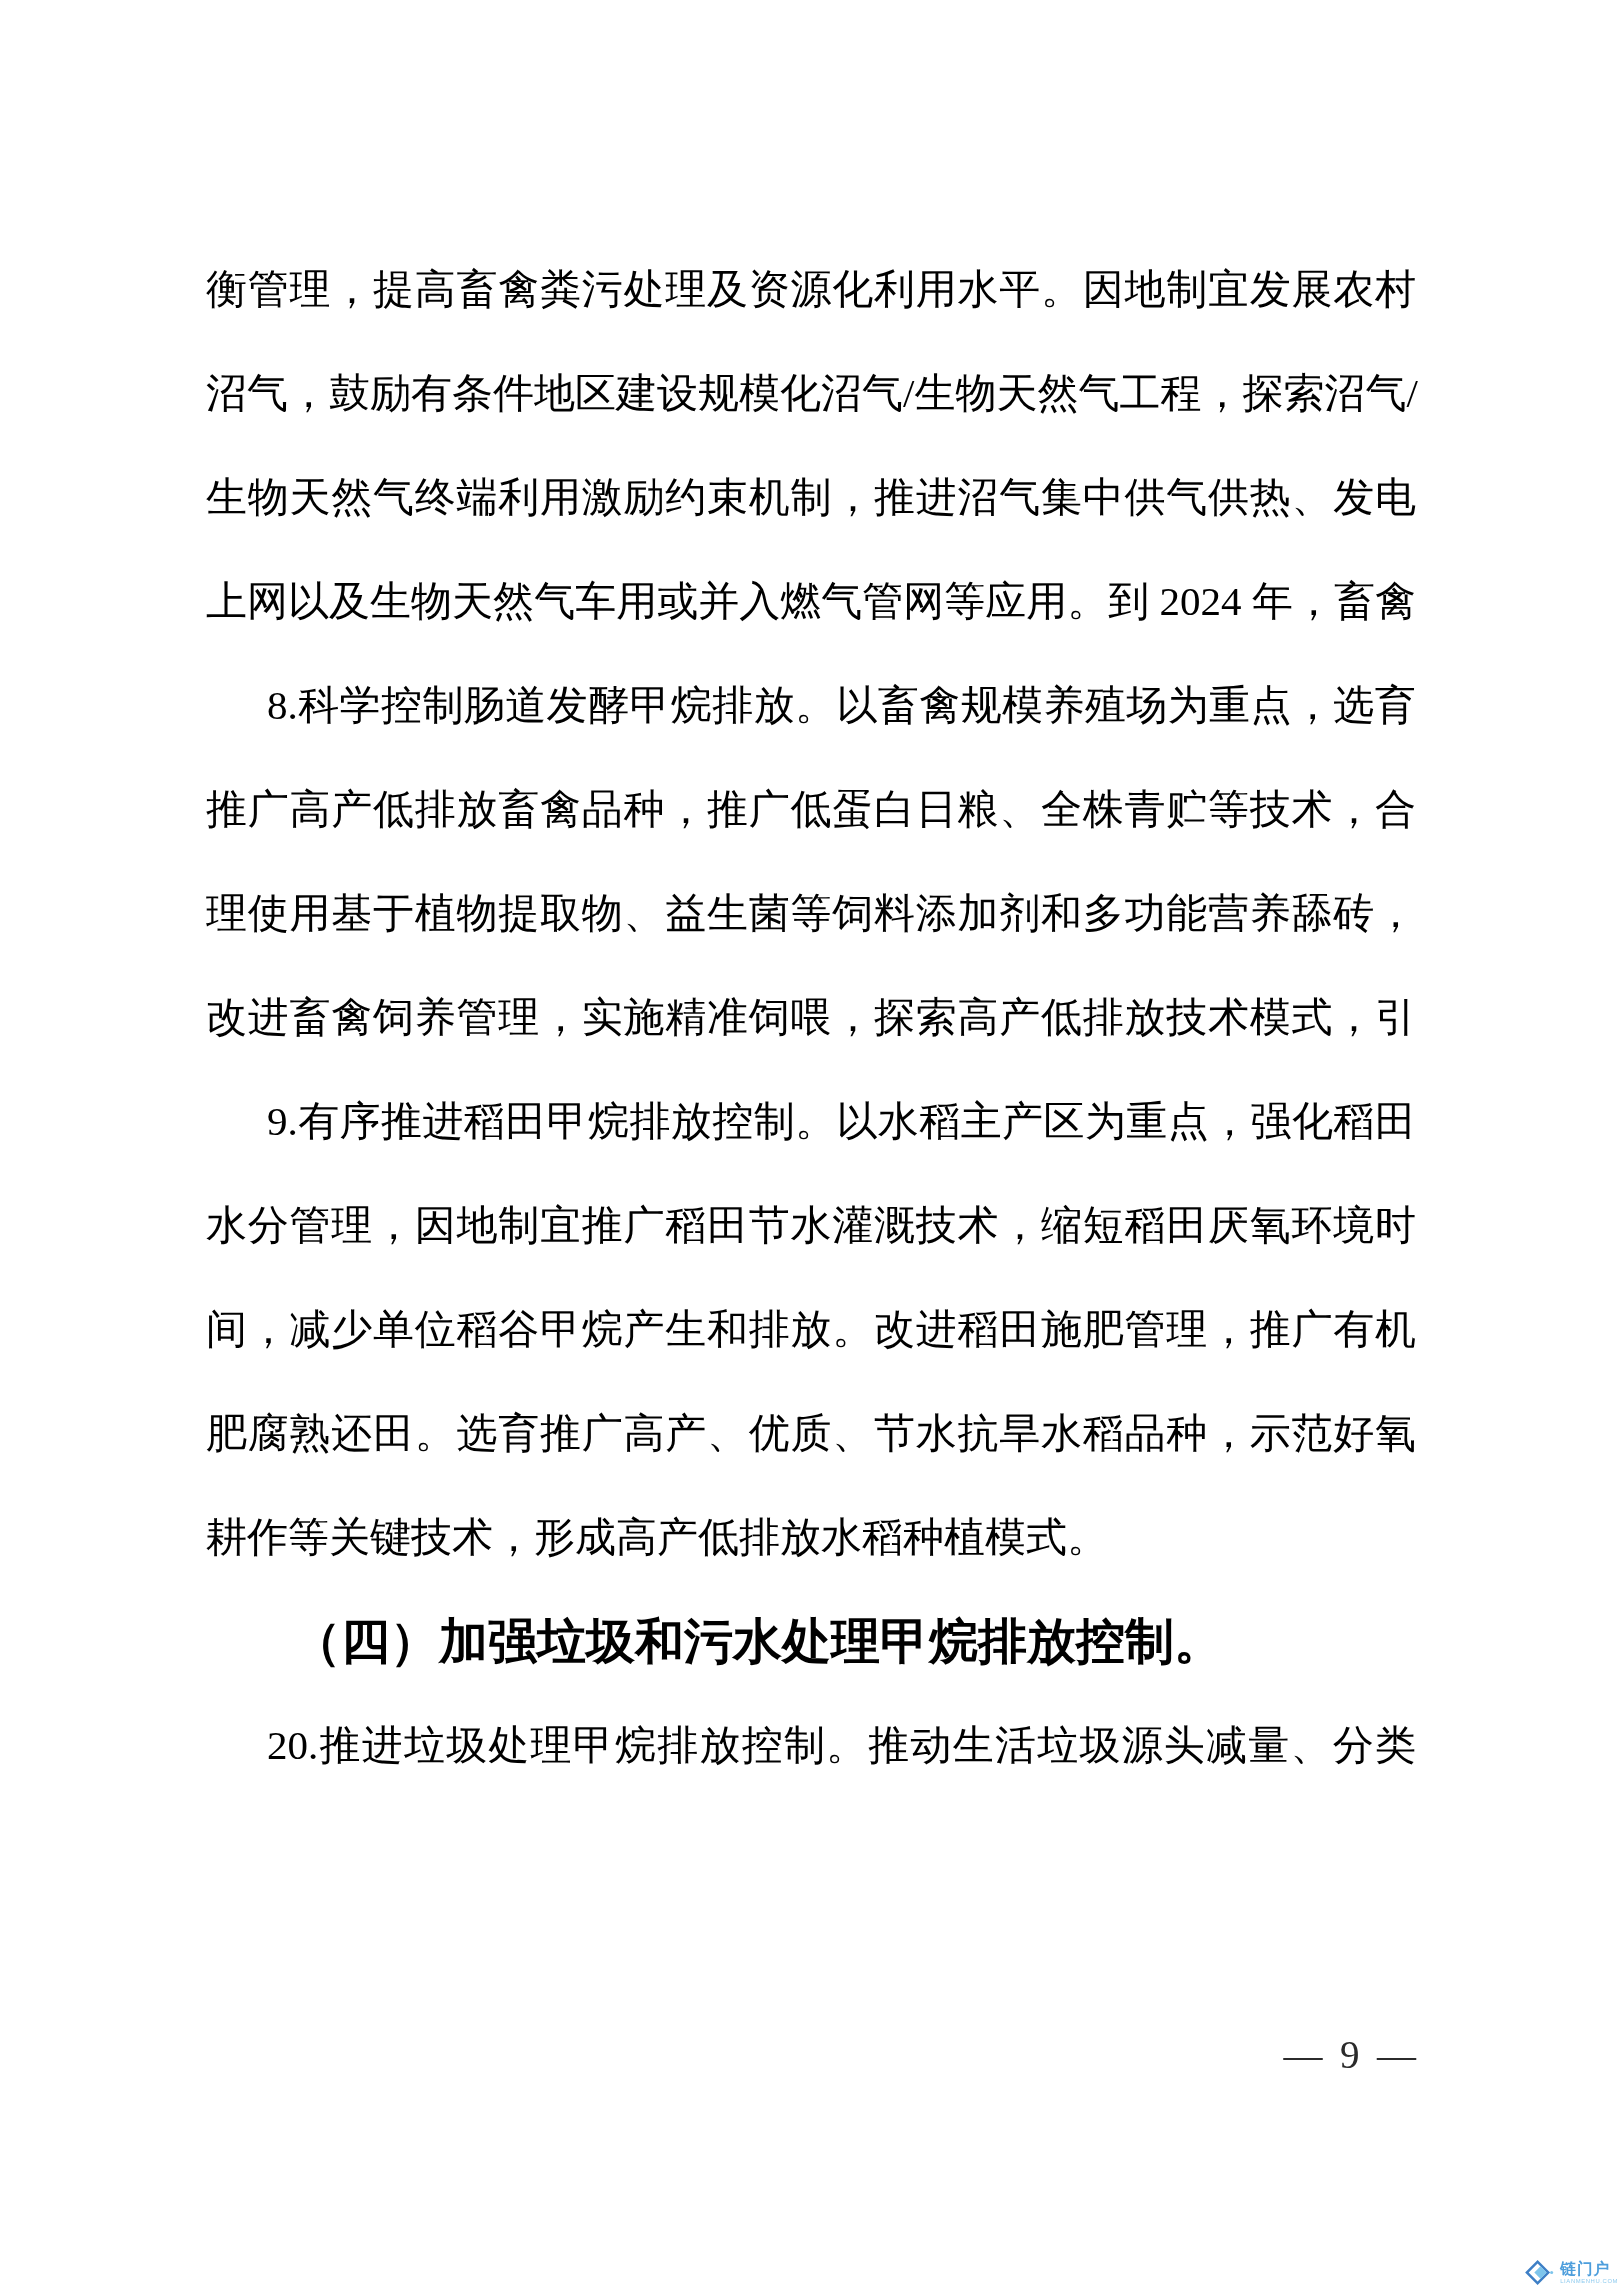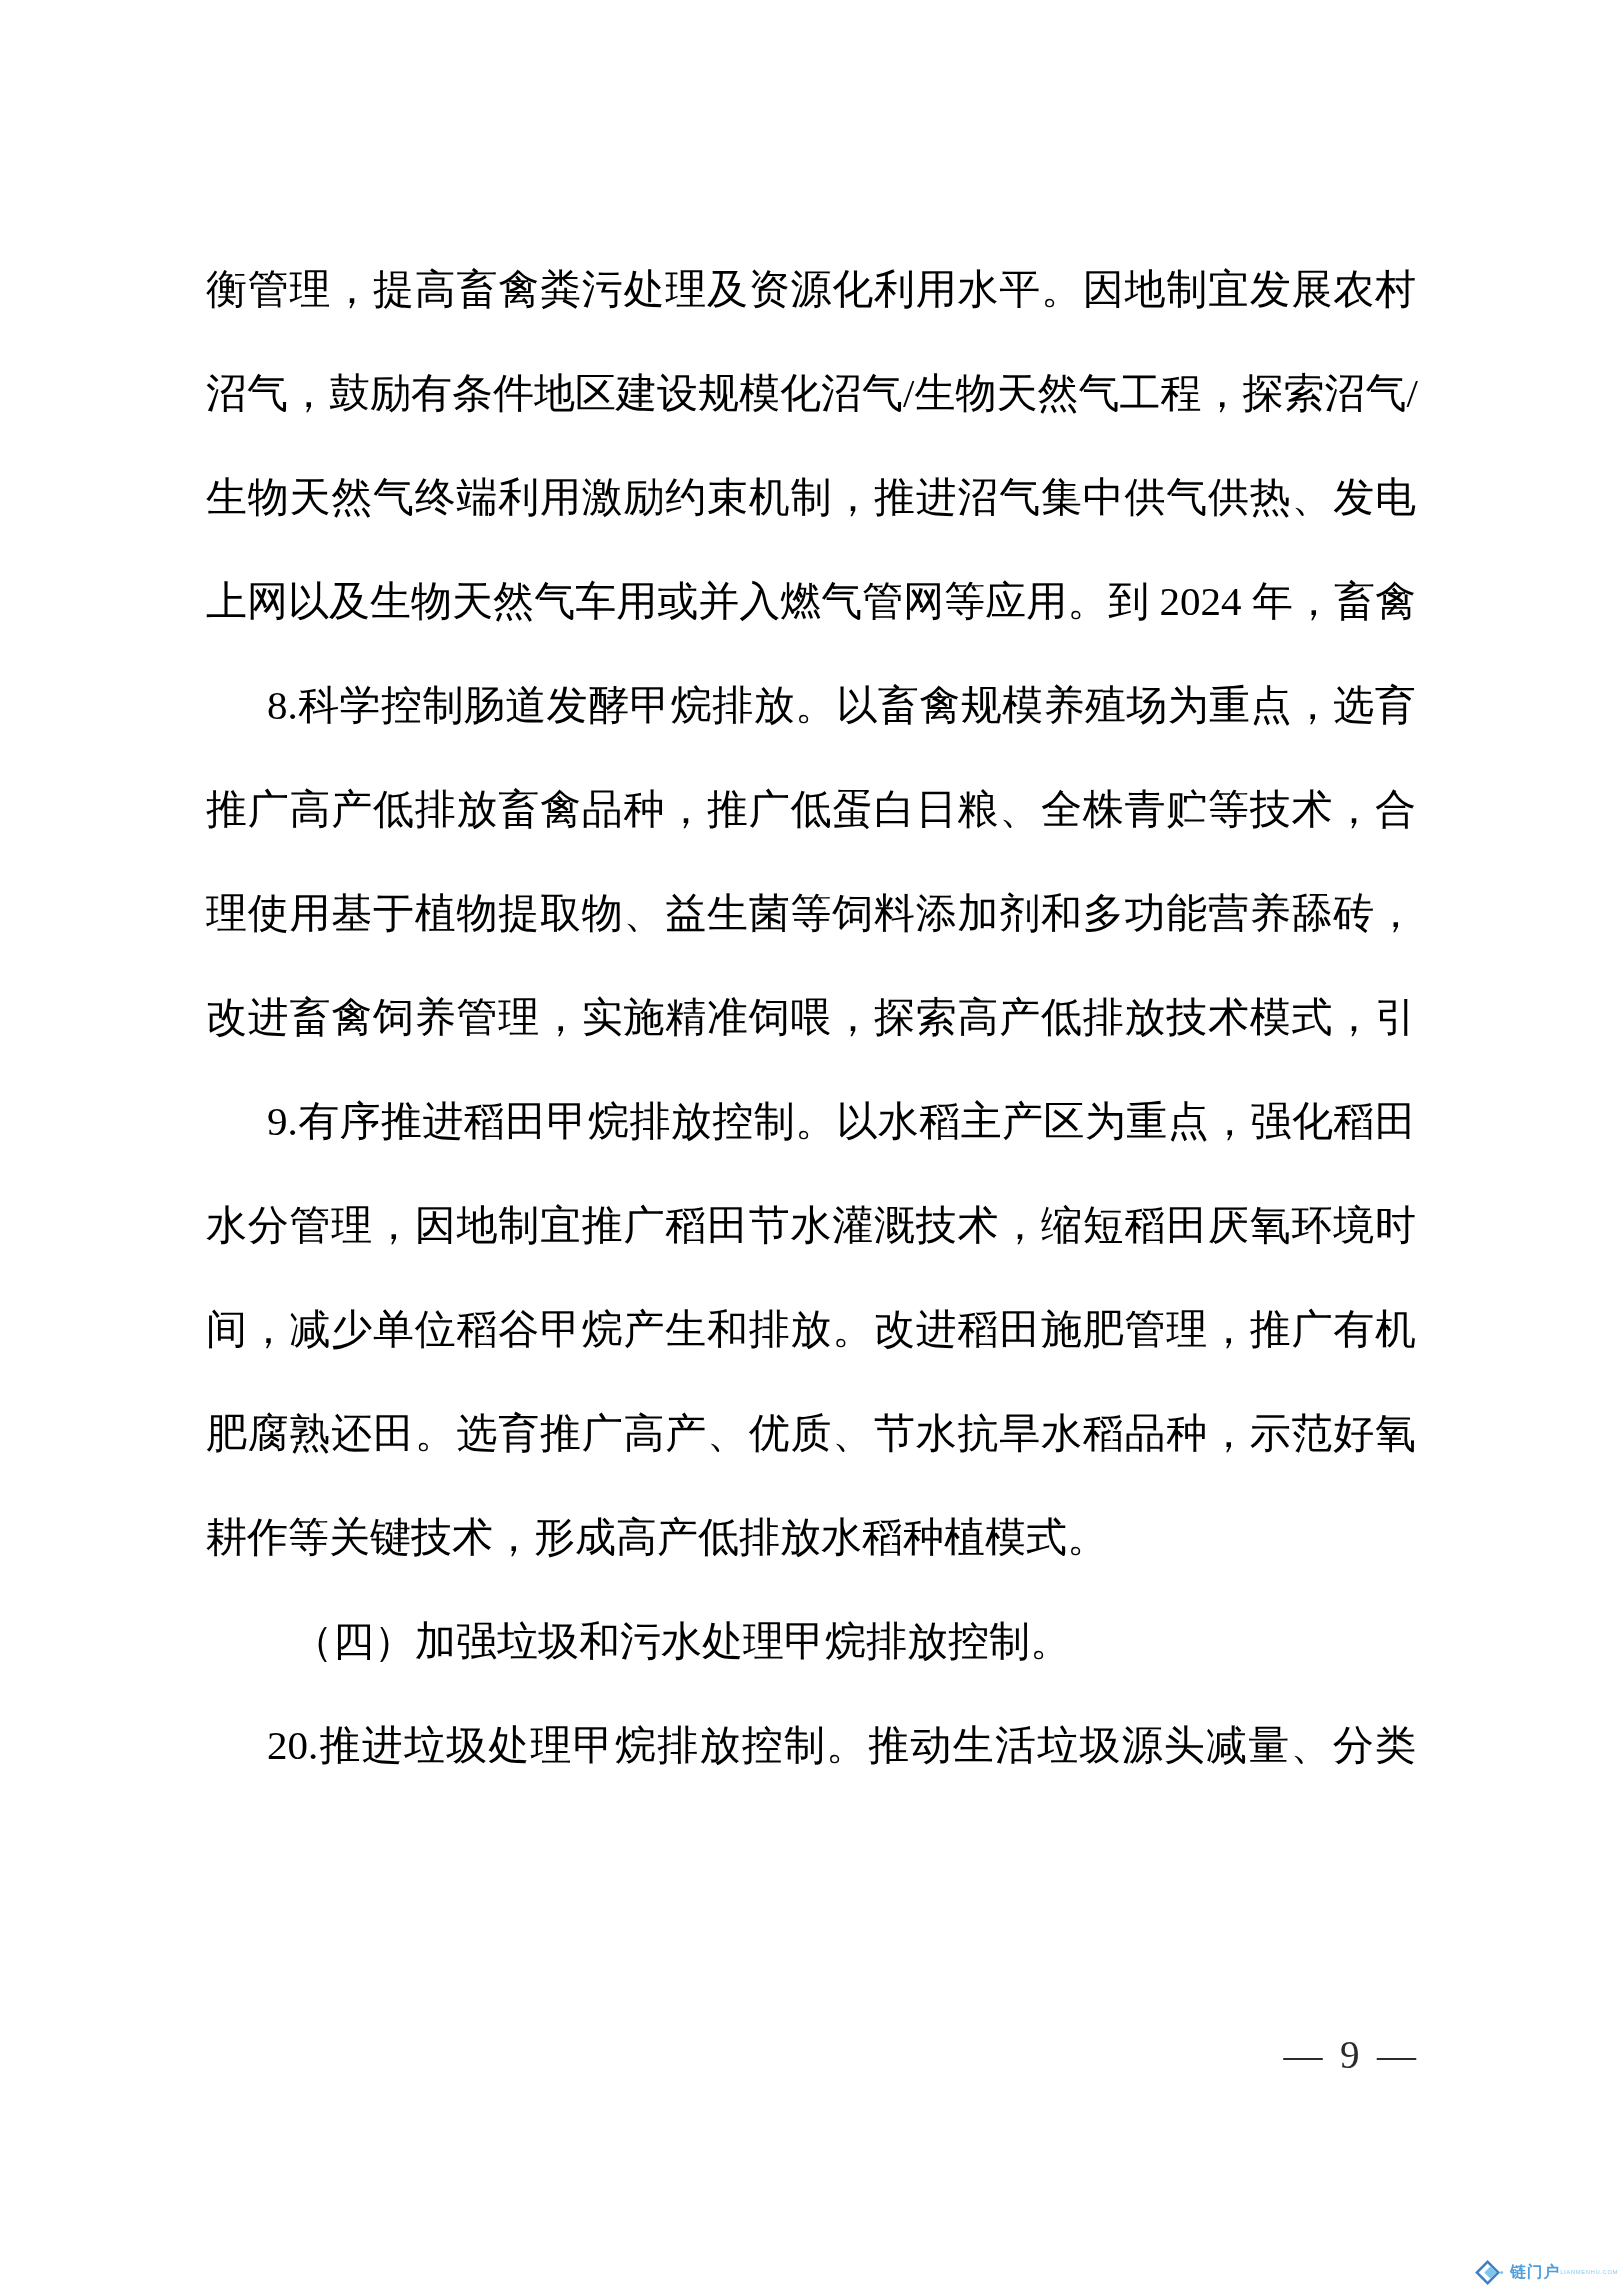--- a/index.html
+++ b/index.html
@@ -14,34 +14,34 @@
   .line{
     height:104px;line-height:104px;font-size:41px;
     white-space:nowrap;
   }
   .line.fill{
     display:flex;justify-content:space-between;
   }
   .line.fill span{white-space:pre;}
   .line.indent{padding-left:61px;}
   .line.heading{
-    padding-left:86px;font-weight:normal;
+    padding-left:86px;font-weight:bold;
     font-family:"Liberation Sans","DejaVu Sans",sans-serif;
-    font-size:41px;
+    font-size:49px;
   }
   .page-number{
     position:absolute;top:2025px;right:201px;
     font-size:39px;line-height:59px;letter-spacing:3.9px;color:#2b2b2b;
   }
   .watermark{
     position:absolute;right:2.9px;bottom:3.9px;height:33px;
     display:flex;align-items:center;gap:3.9px;
   }
   .wm-icon{width:31px;height:31px;flex:0 0 auto;}
-  .wm-text{display:flex;flex-direction:row;justify-content:center;align-items:center;}
+  .wm-text{display:flex;flex-direction:column;justify-content:center;}
   .wm-brand{
     font-family:"Liberation Sans","DejaVu Sans",sans-serif;
     font-size:15.7px;line-height:16.7px;font-weight:bold;
     color:#4d9edc;letter-spacing:1px;
   }
   .wm-domain{
     font-family:"Liberation Sans","DejaVu Sans",sans-serif;
     font-size:5.9px;line-height:6.9px;color:#8ecbef;letter-spacing:0.6px;
   }
 </style>

